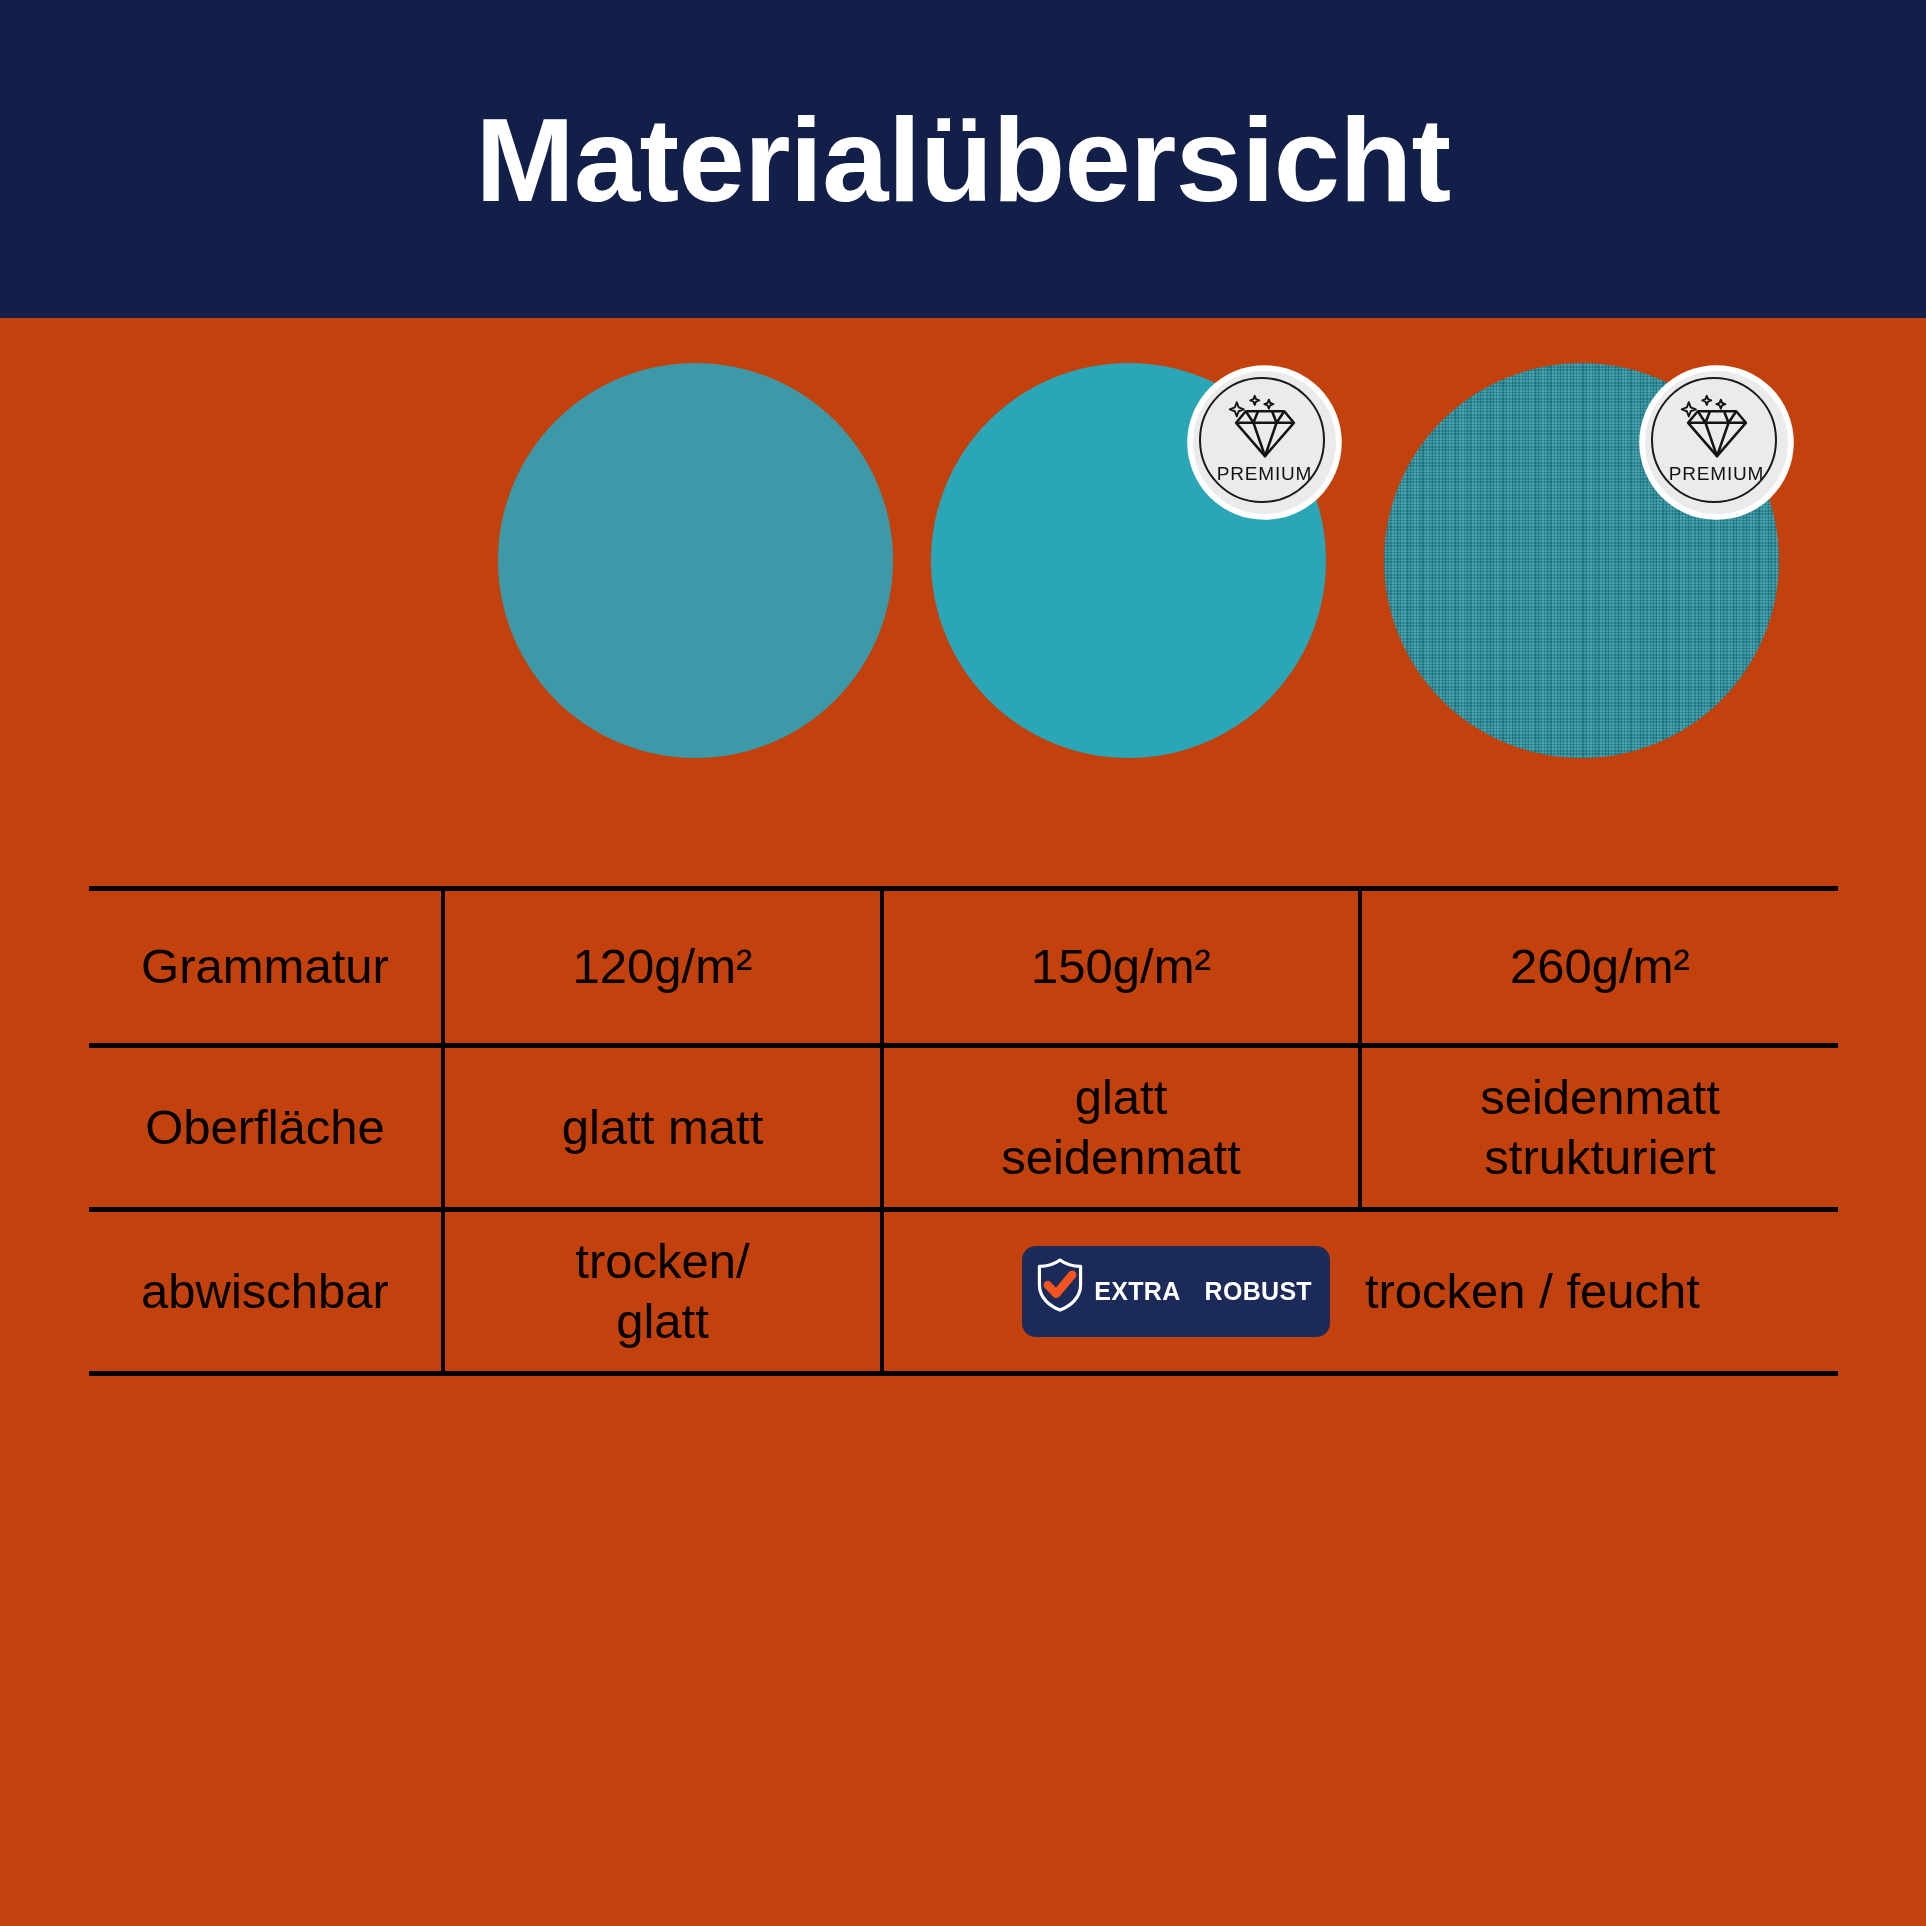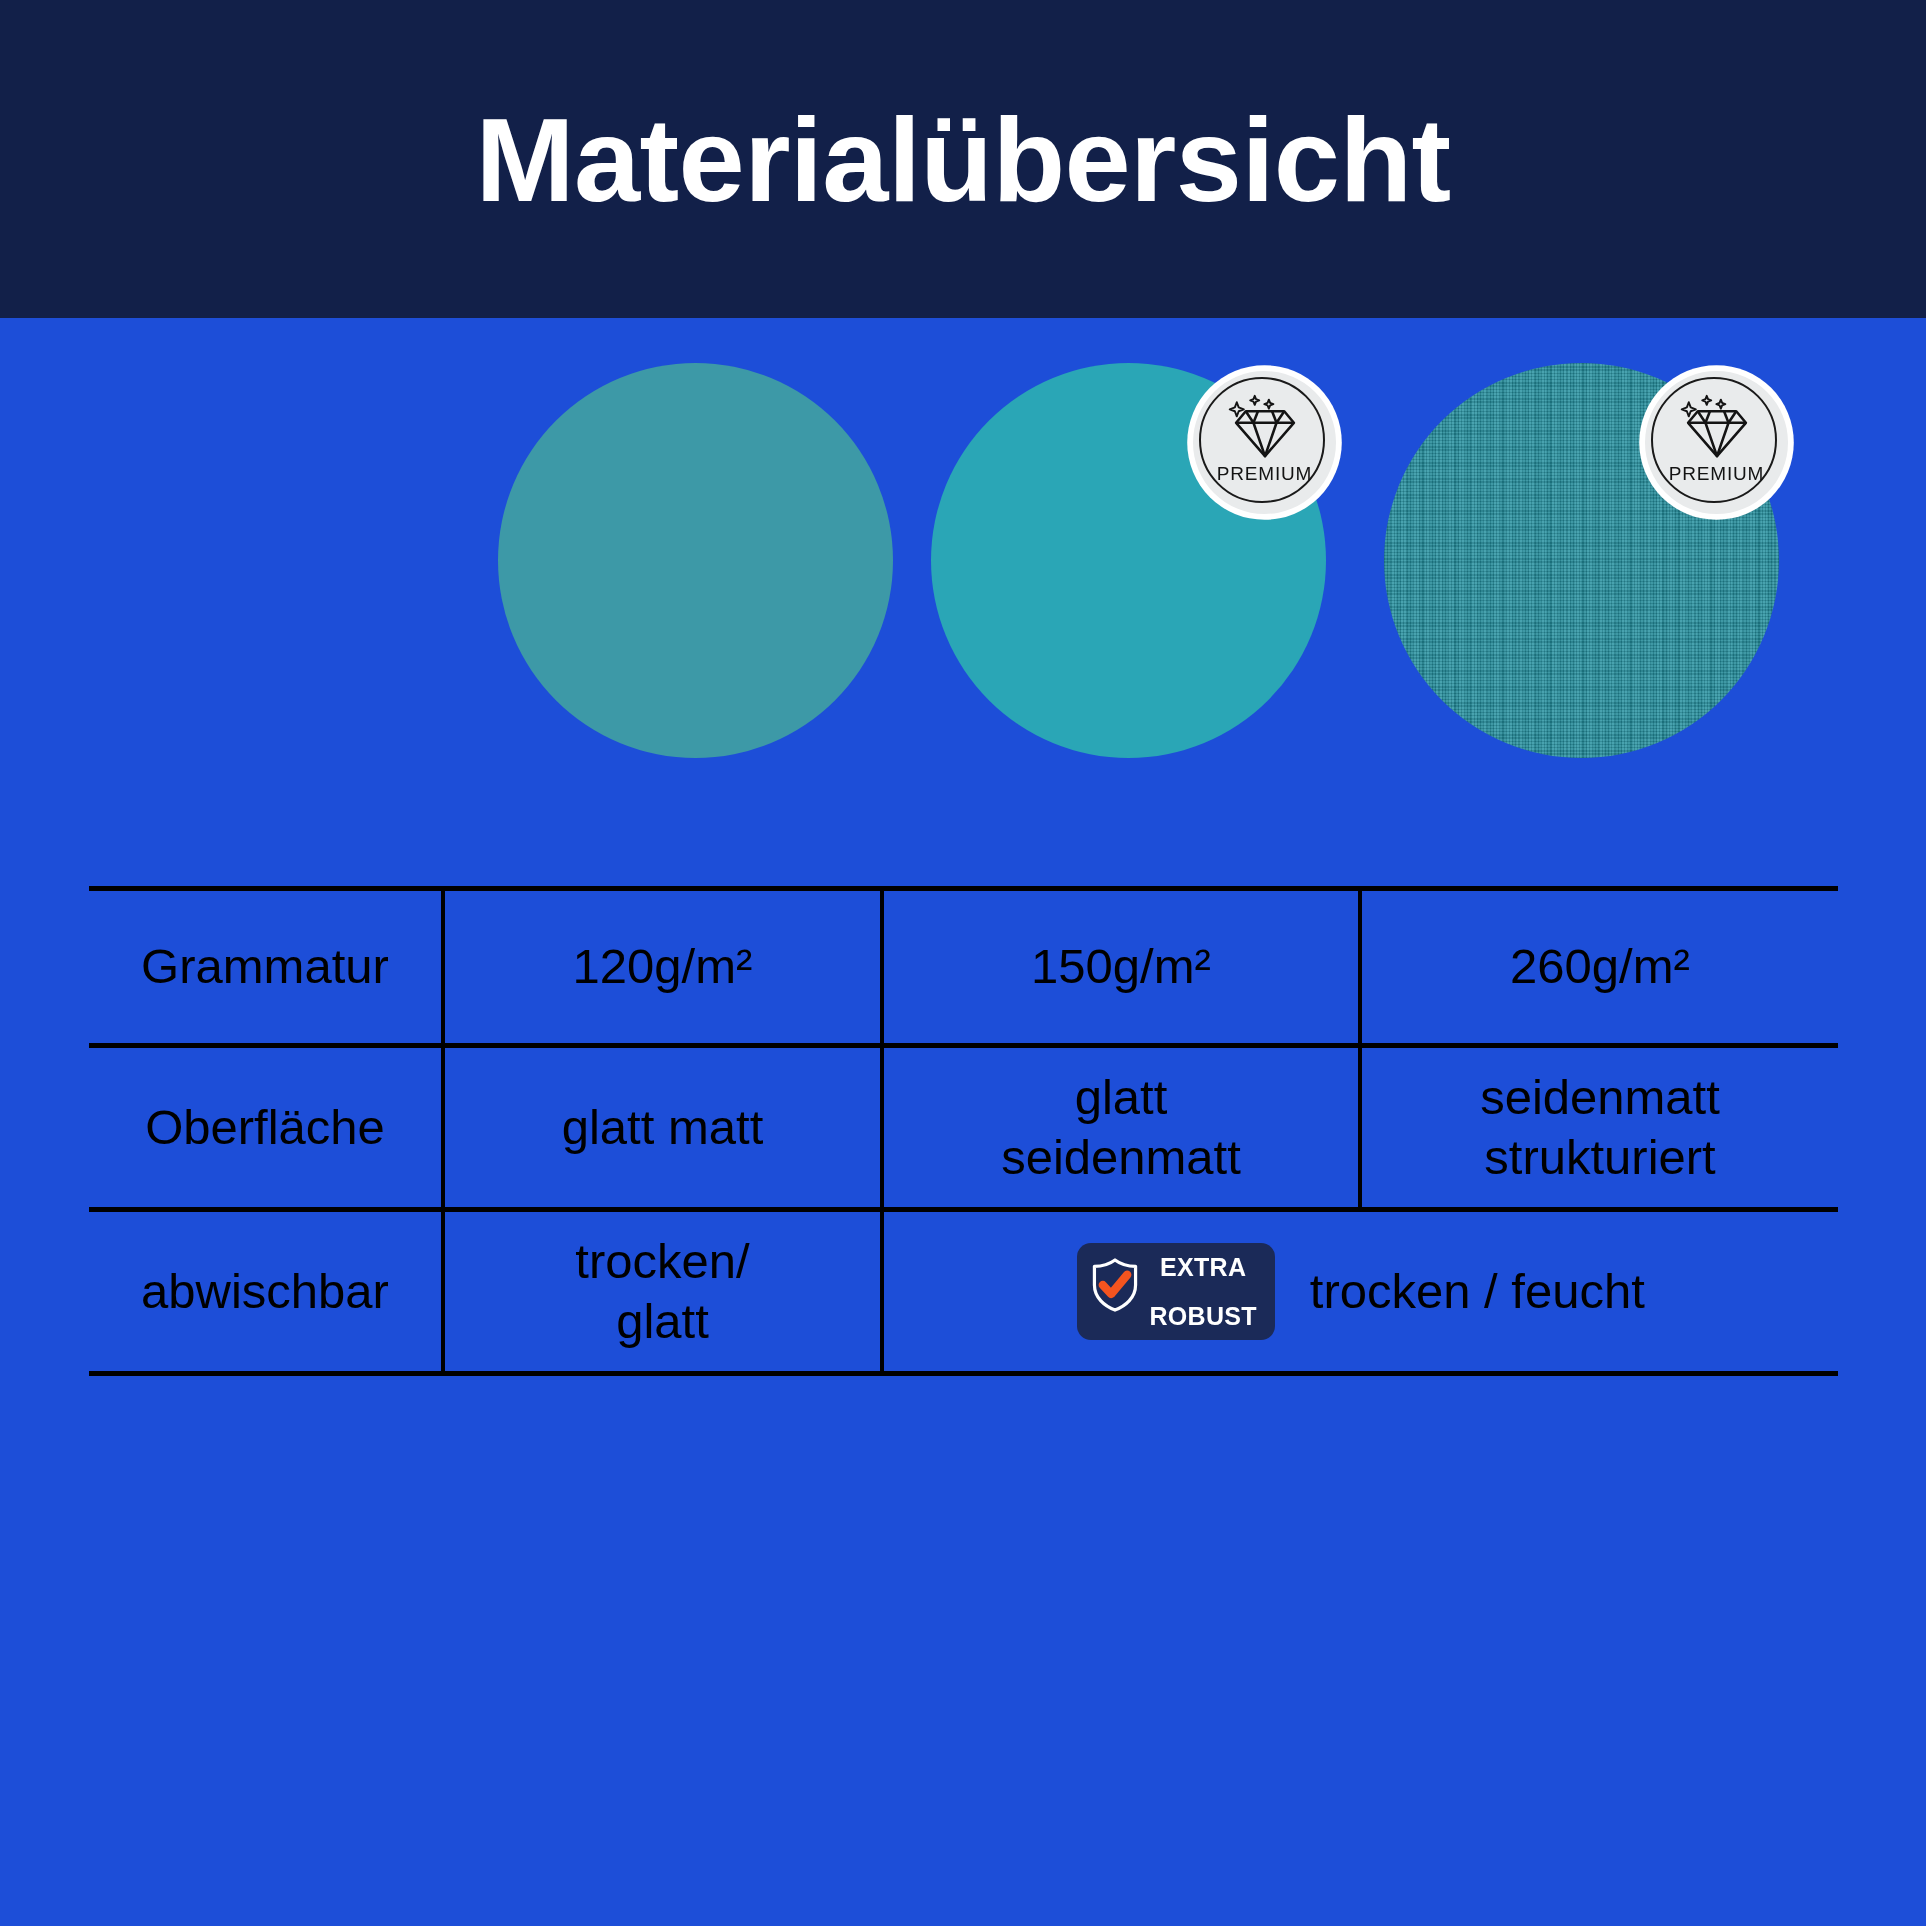--- a/index.html
+++ b/index.html
@@ -7,21 +7,21 @@
     padding: 0;
     background: #ffffff;
   }
   body {
     font-family: "Liberation Sans", sans-serif;
   }
   .page {
     position: relative;
     width: 1926px;
     height: 1926px;
-    background: #1d4ed8;
+    background: #c2410c;
     overflow: hidden;
   }
 
   
   .header-band {
     position: absolute;
     left: 0;
     top: 0;
     width: 1926px;
     height: 318px;
@@ -172,21 +172,21 @@
     border-radius: 14px;
     padding: 11.6px 18px 11.6px 14px;
     gap: 10.3px;
     flex: none;
   }
   .robust-badge .shield {
     flex: none;
   }
   .robust-badge .robust-lines {
     display: flex;
-    flex-direction: column;
+    flex-direction: row;
     line-height: 1.0;
     gap: 24px;
   }
   .robust-badge .robust-lines span {
     color: #ffffff;
     font-size: 25px;
     font-weight: bold;
     letter-spacing: 0.3px;
     white-space: nowrap;
   }

